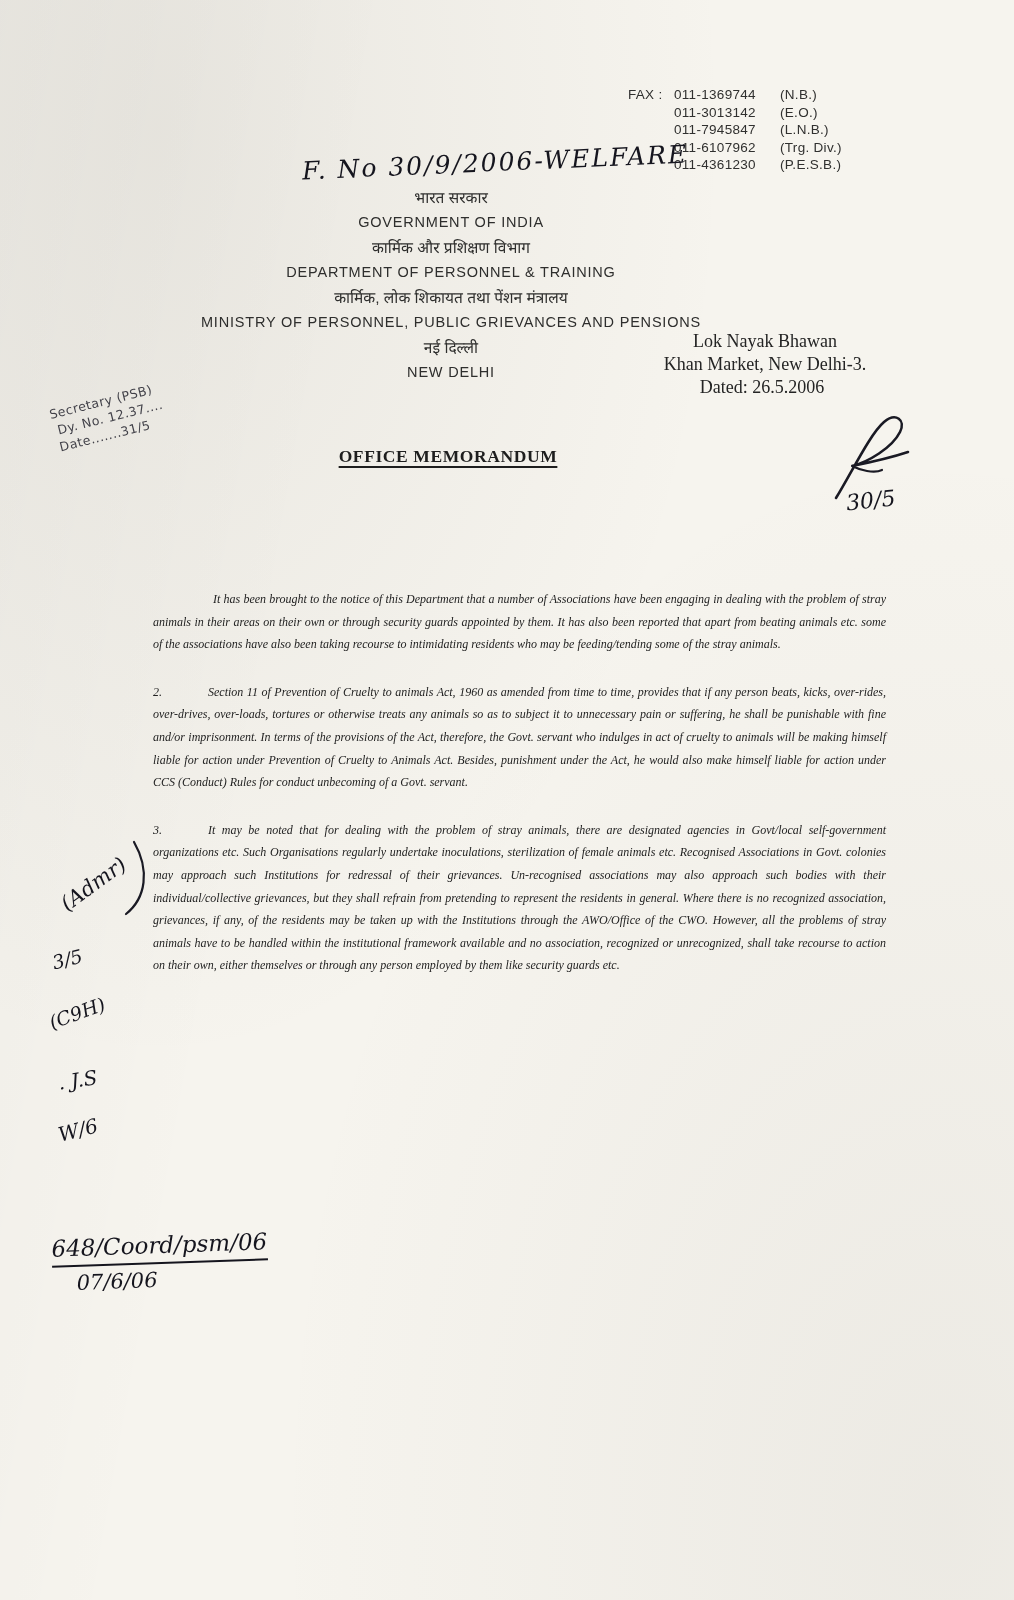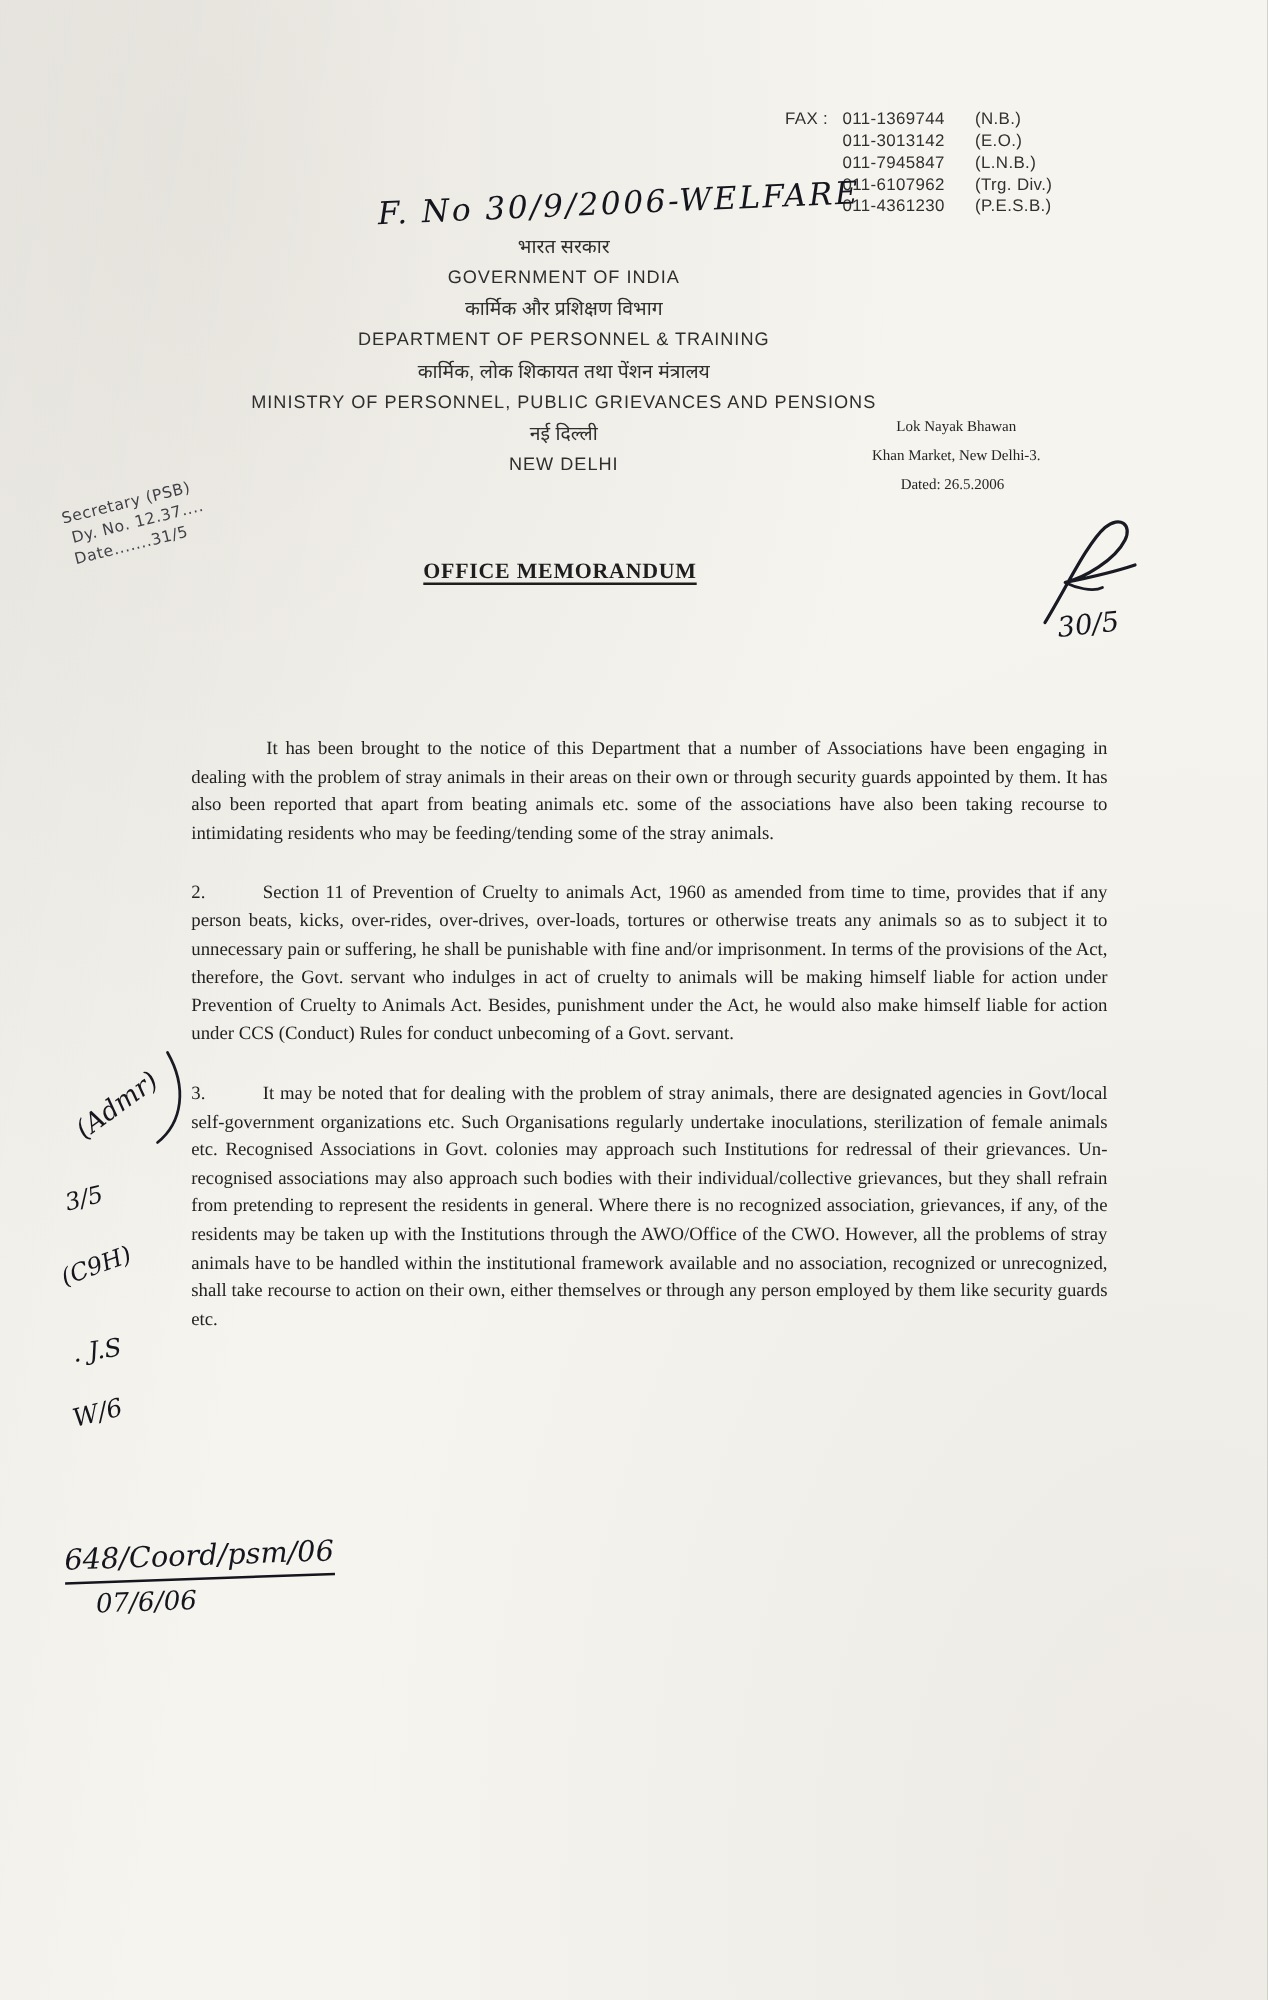--- a/index.html
+++ b/index.html
@@ -76,21 +76,21 @@
   }
   .letterhead .block { margin-bottom: 1px; }
 
   
   .address-block {
     position: absolute;
     top: 330px;
     left: 640px;
     width: 250px;
     text-align: center;
-    font-size: 12px;
+    font-size: 18px;
     line-height: 23px;
     color: #242424;
   }
   .address-block .dated { padding-right: 6px; }
 
   
   .stamp {
     position: absolute;
     top: 392px;
     left: 52px;
@@ -144,24 +144,25 @@
     font-size: 16.5px;
     color: #1f1f1f;
   }
 
   
   .body-text {
     position: absolute;
     top: 588px;
     left: 153px;
     width: 733px;
-    font-size: 15px;
+    font-size: 12px;
     line-height: 22.6px;
     text-align: justify;
     color: #222222;
+    font-style: italic;
   }
   .para { margin: 0 0 25px 0; }
   .para.first { text-indent: 60px; }
   .para .para-num { margin-right: 46px; }
 
   
   .margin-note { position: absolute; font-size: 19px; }
   .note-0 { top: 872px;  left: 56px; transform: rotate(-36deg); font-size: 21px; }
   .note-1 { top: 948px;  left: 52px; transform: rotate(-14deg); }
   .note-2 { top: 1002px; left: 48px; transform: rotate(-20deg); }

